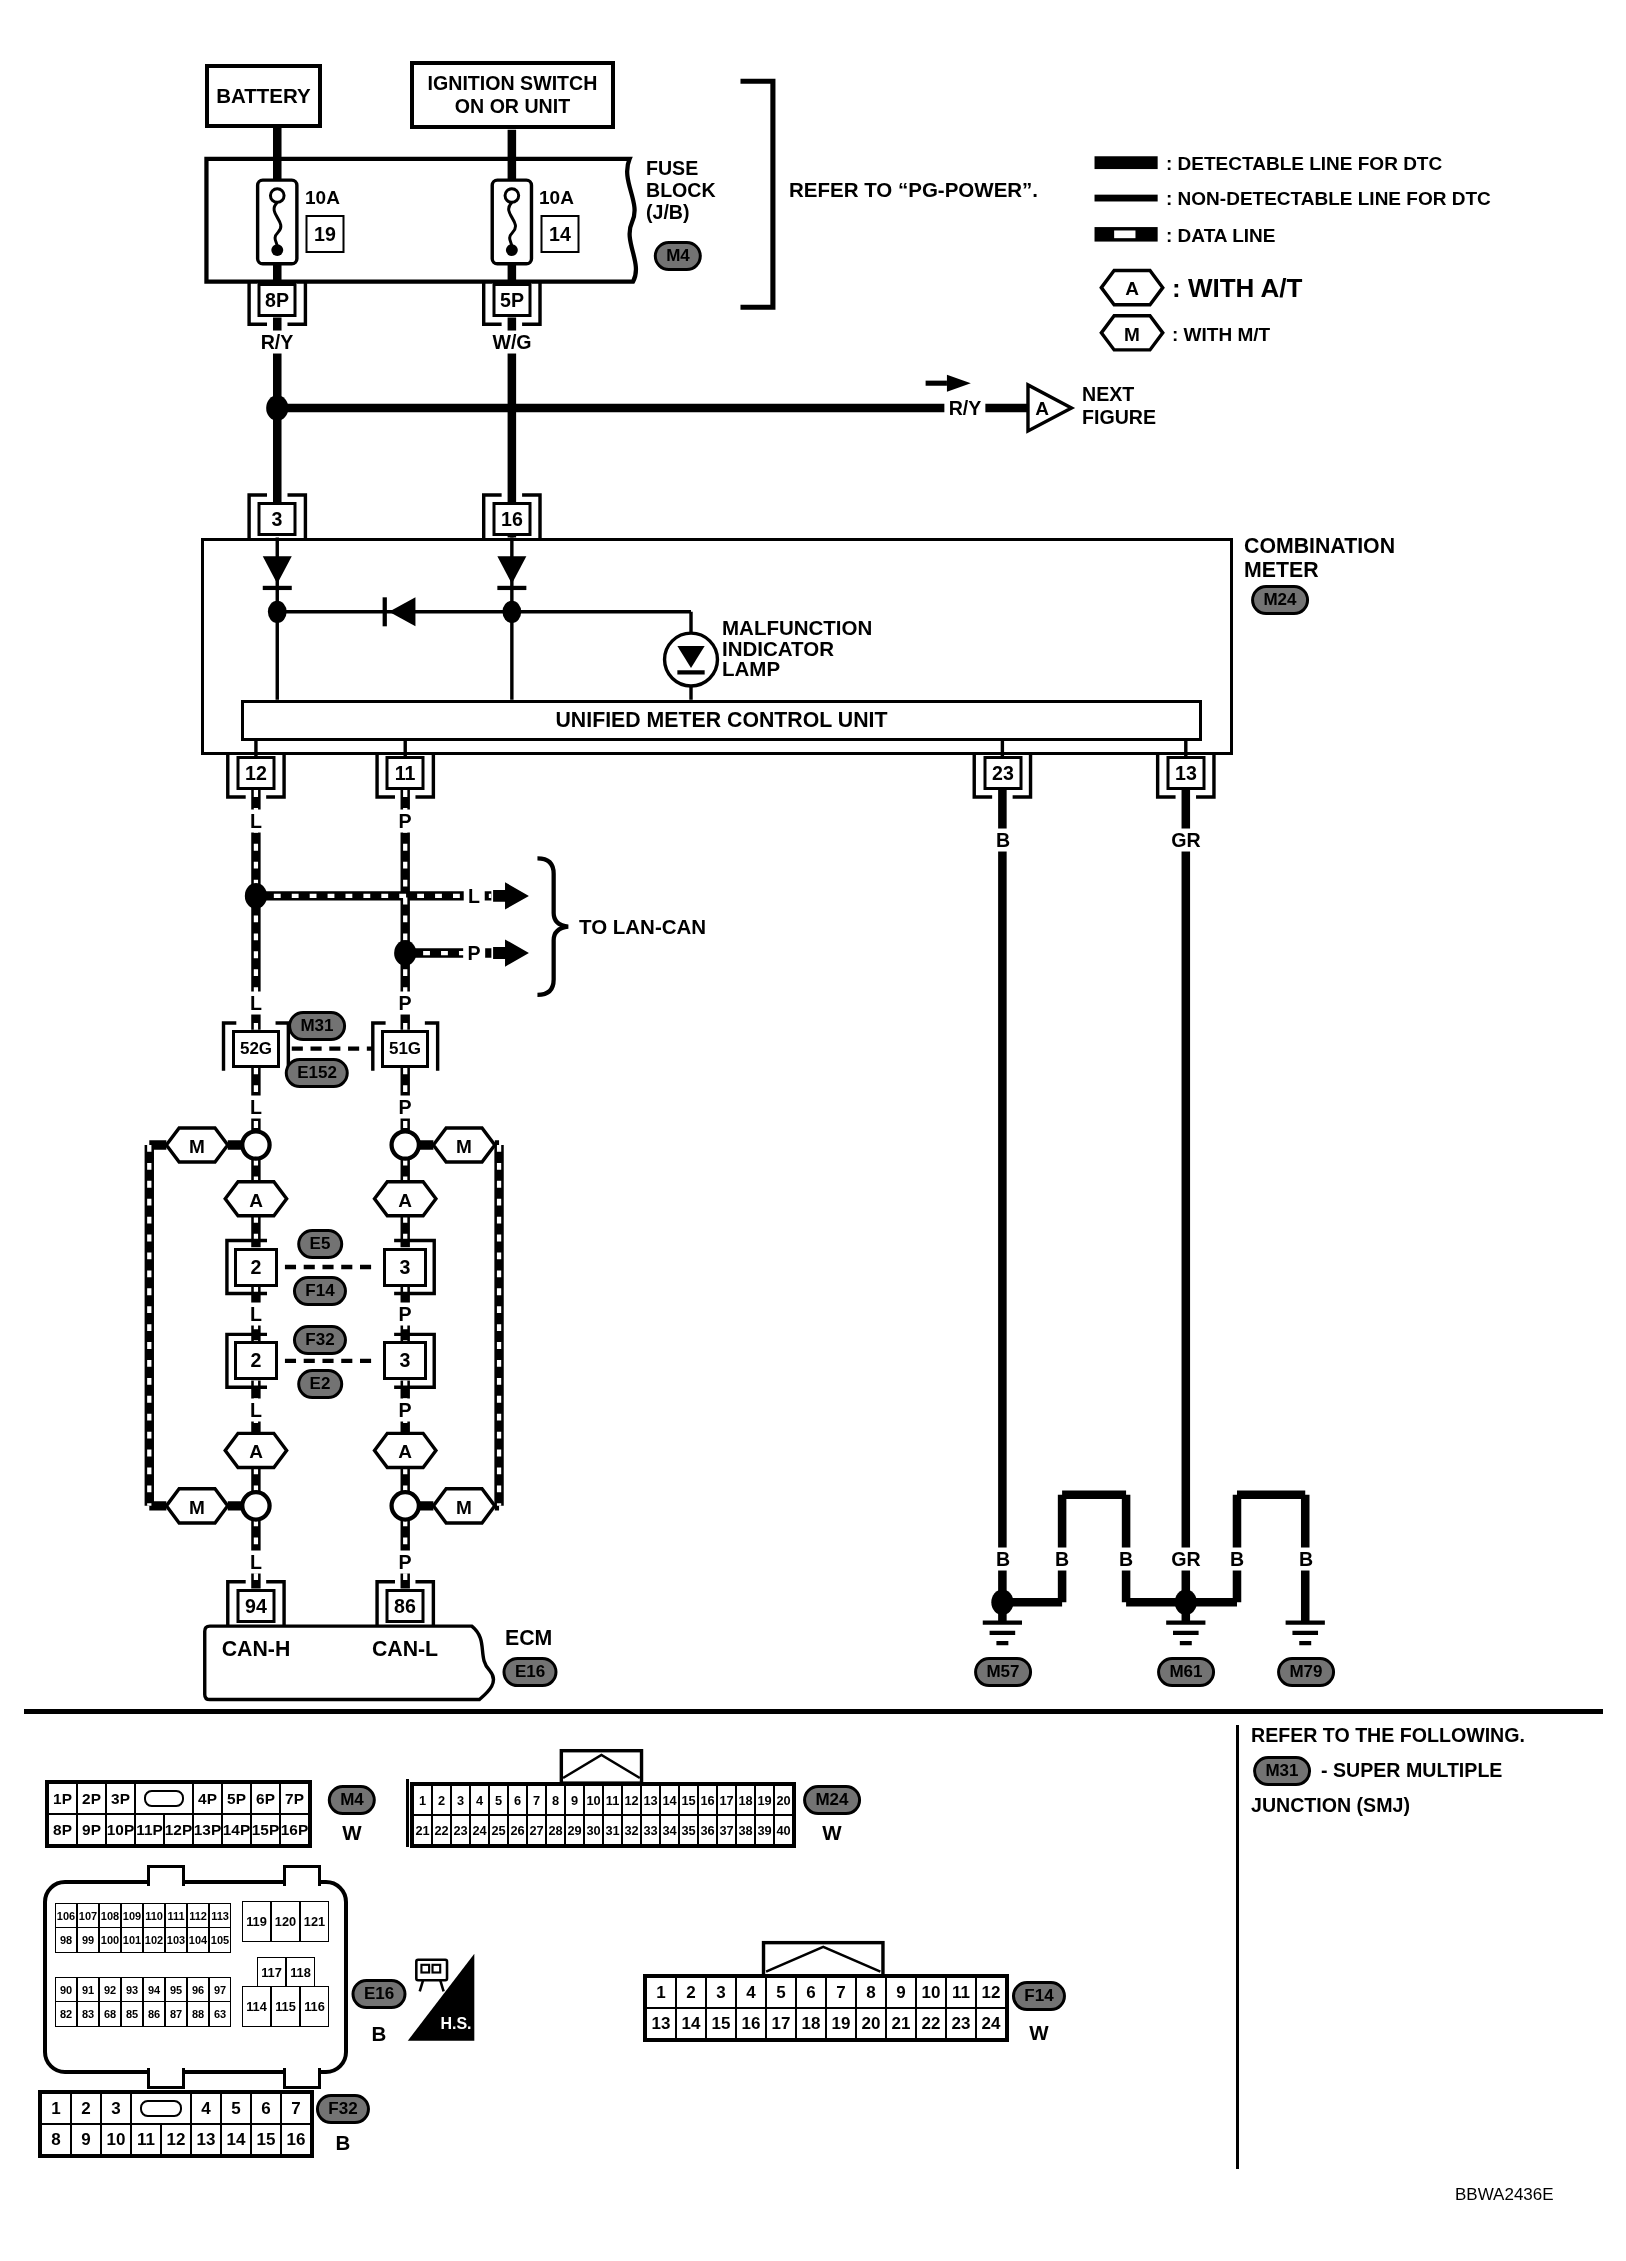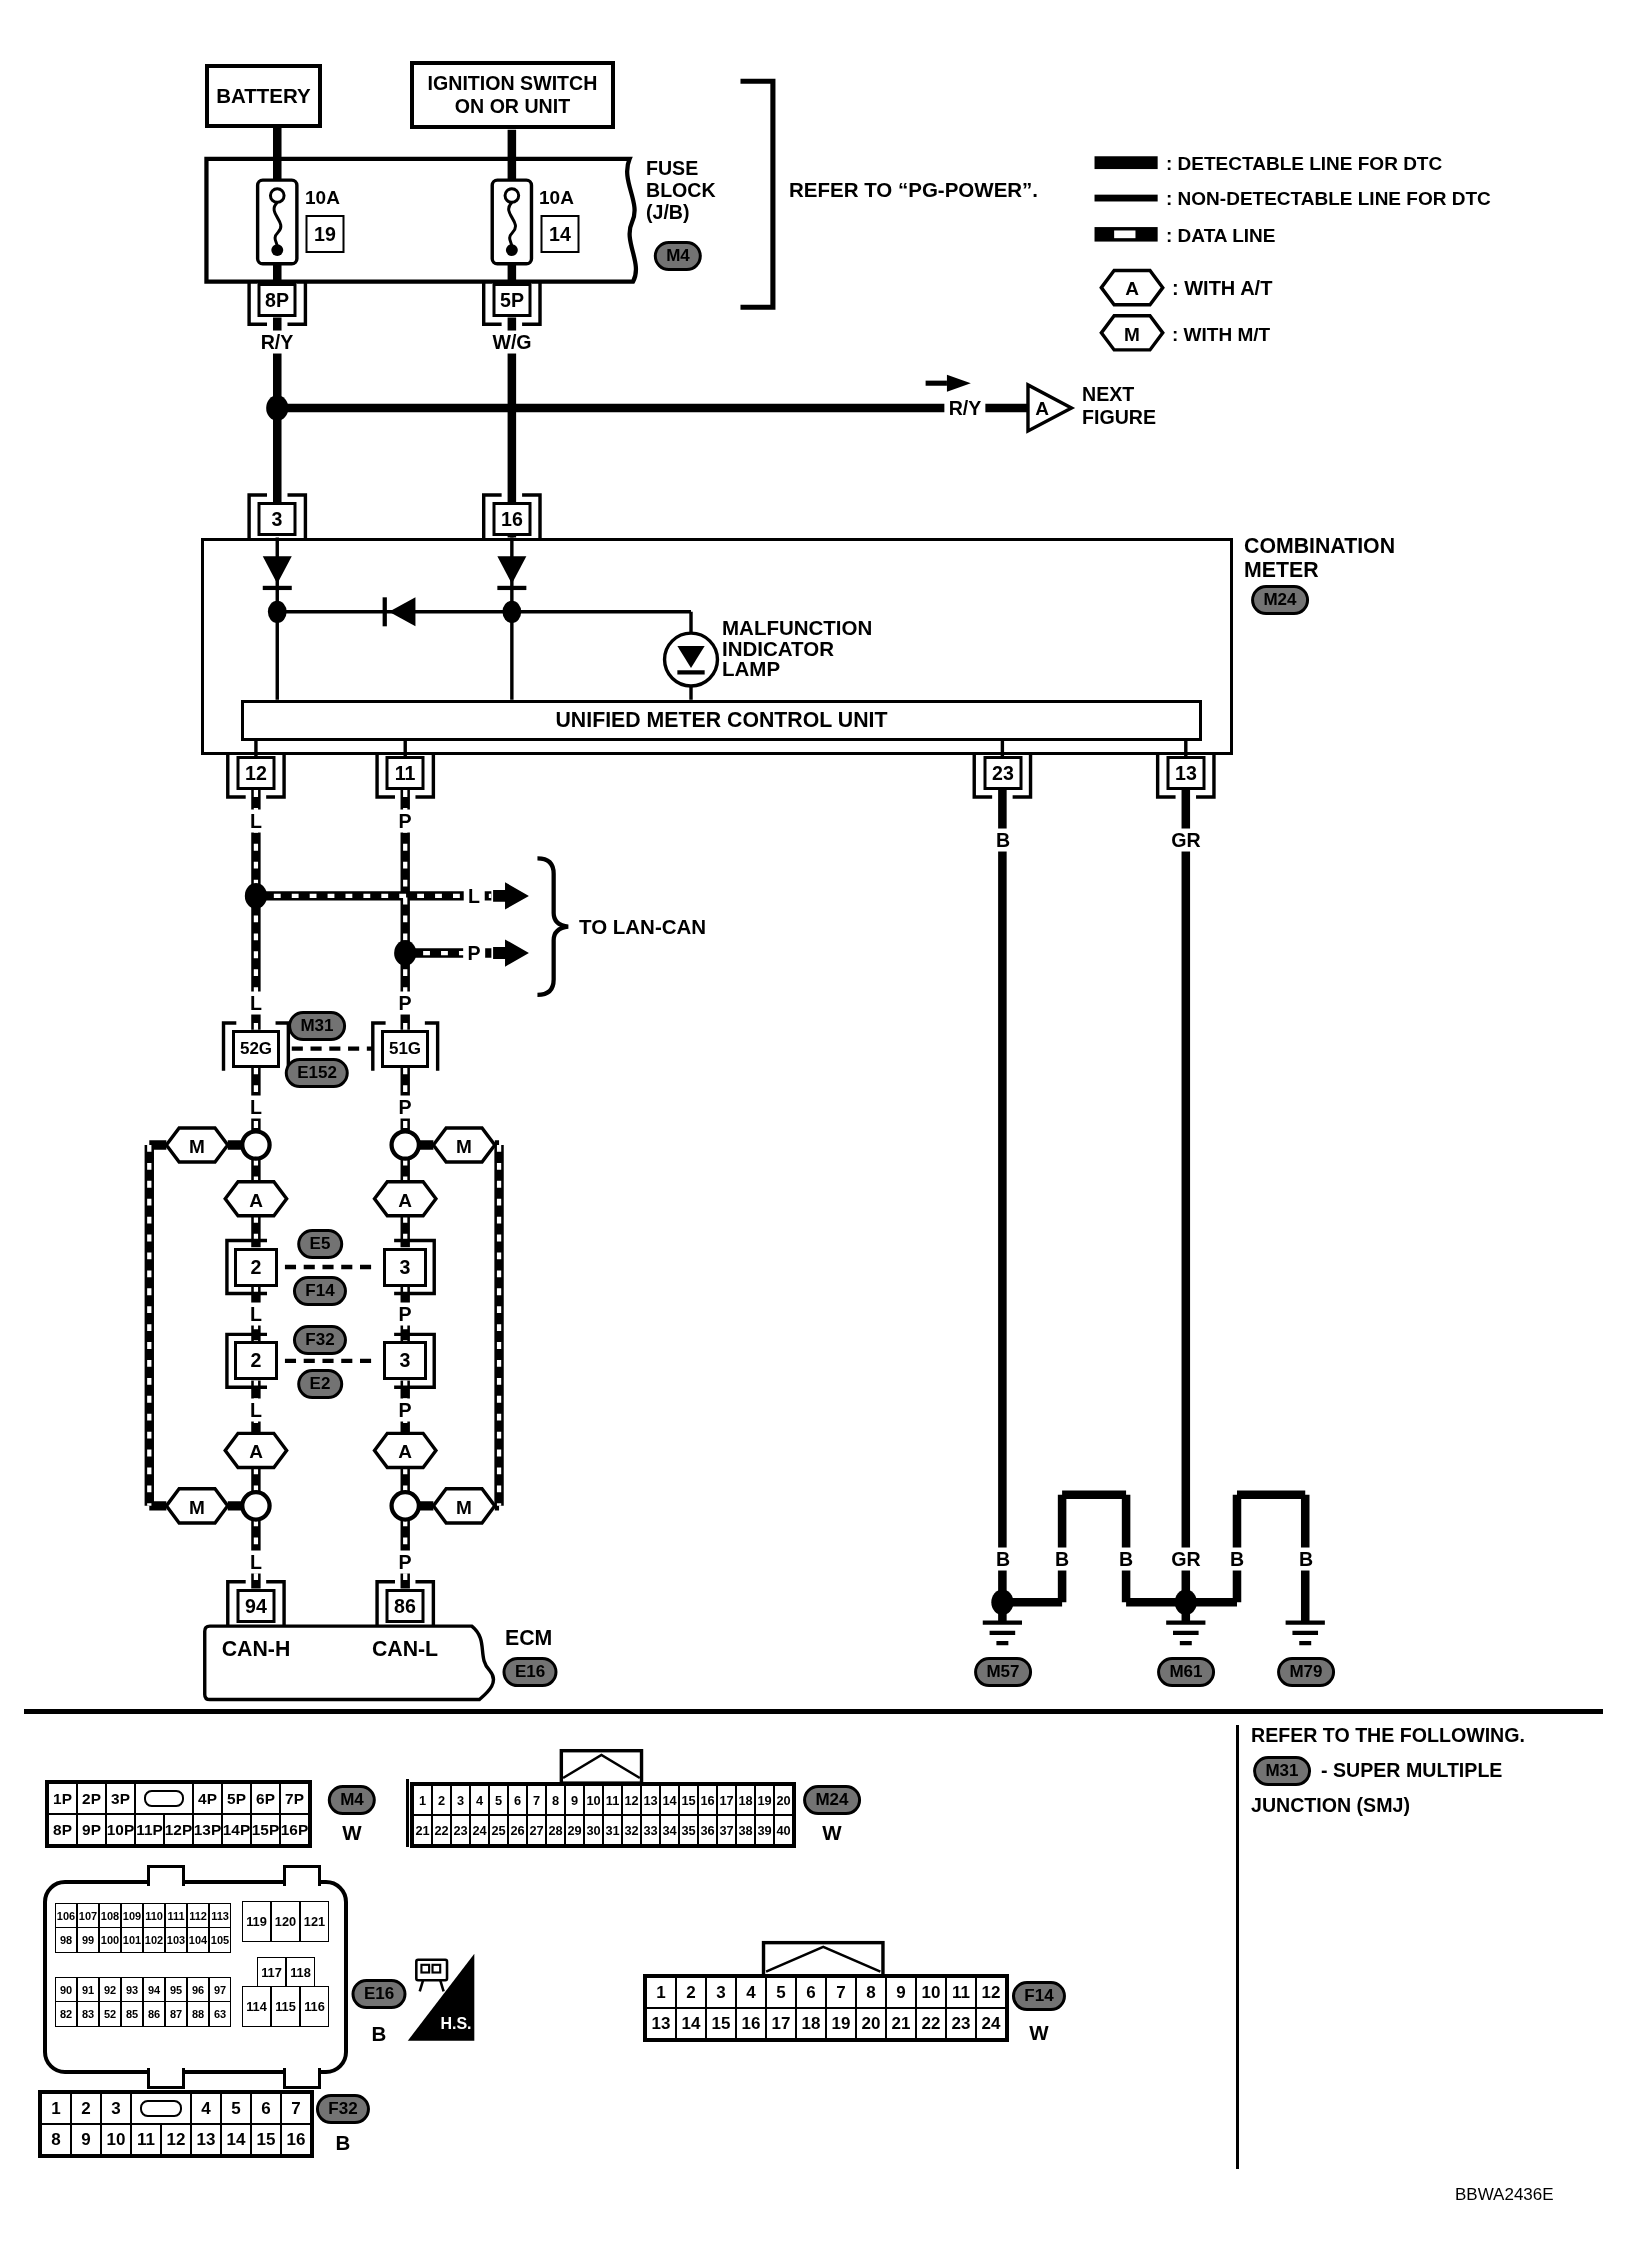--- a/index.html
+++ b/index.html
@@ -151,21 +151,21 @@
     <rect x="507" y="2303" width="9" height="9" fill="none" stroke="#000" stroke-width="2.5"></rect>
     <path d="M496,2321 L492,2334 M516,2321 L520,2334" stroke="#000" stroke-width="3"></path>
   </g>
 </svg>
 
 
 <div class="lbl la" style="left:1166px;top:163px;font-size:19px">: DETECTABLE LINE FOR DTC</div>
 <div class="lbl la" style="left:1166px;top:198px;font-size:19px">: NON-DETECTABLE LINE FOR DTC</div>
 <div class="lbl la" style="left:1166px;top:235px;font-size:19px">: DATA LINE</div>
 <div class="lbl" style="left:1132px;top:288px;font-size:19px">A</div>
-<div class="lbl la" style="left:1172px;top:288px;font-size:20px">: WITH A/T</div>
+<div class="lbl la" style="left:1172px;top:288px;font-size:26px">: WITH A/T</div>
 <div class="lbl" style="left:1132px;top:334px;font-size:19px">M</div>
 <div class="lbl la" style="left:1172px;top:334px;font-size:19px">: WITH M/T</div>
 
 <div class="box" style="left:205px;top:64px;width:117px;height:64px">
       <span>BATTERY</span>
     </div>
 <div class="box" style="left:410px;top:61px;width:205px;height:68px;font-size:19.6px">
   <span>IGNITION SWITCH</span>
   <span>ON OR UNIT</span>
 </div>
@@ -371,21 +371,21 @@
       <span>92</span>
       <span>93</span>
       <span>94</span>
       <span>95</span>
       <span>96</span>
       <span>97</span>
     </div>
 <div class="erow e-ab" style="left:55px;top:2001px">
       <span>82</span>
       <span>83</span>
-      <span>52</span>
+      <span>68</span>
       <span>85</span>
       <span>86</span>
       <span>87</span>
       <span>88</span>
       <span>63</span>
     </div>
 <div class="erow e-c1" style="left:242px;top:1901px">
       <span>119</span>
       <span>120</span>
       <span>121</span>

